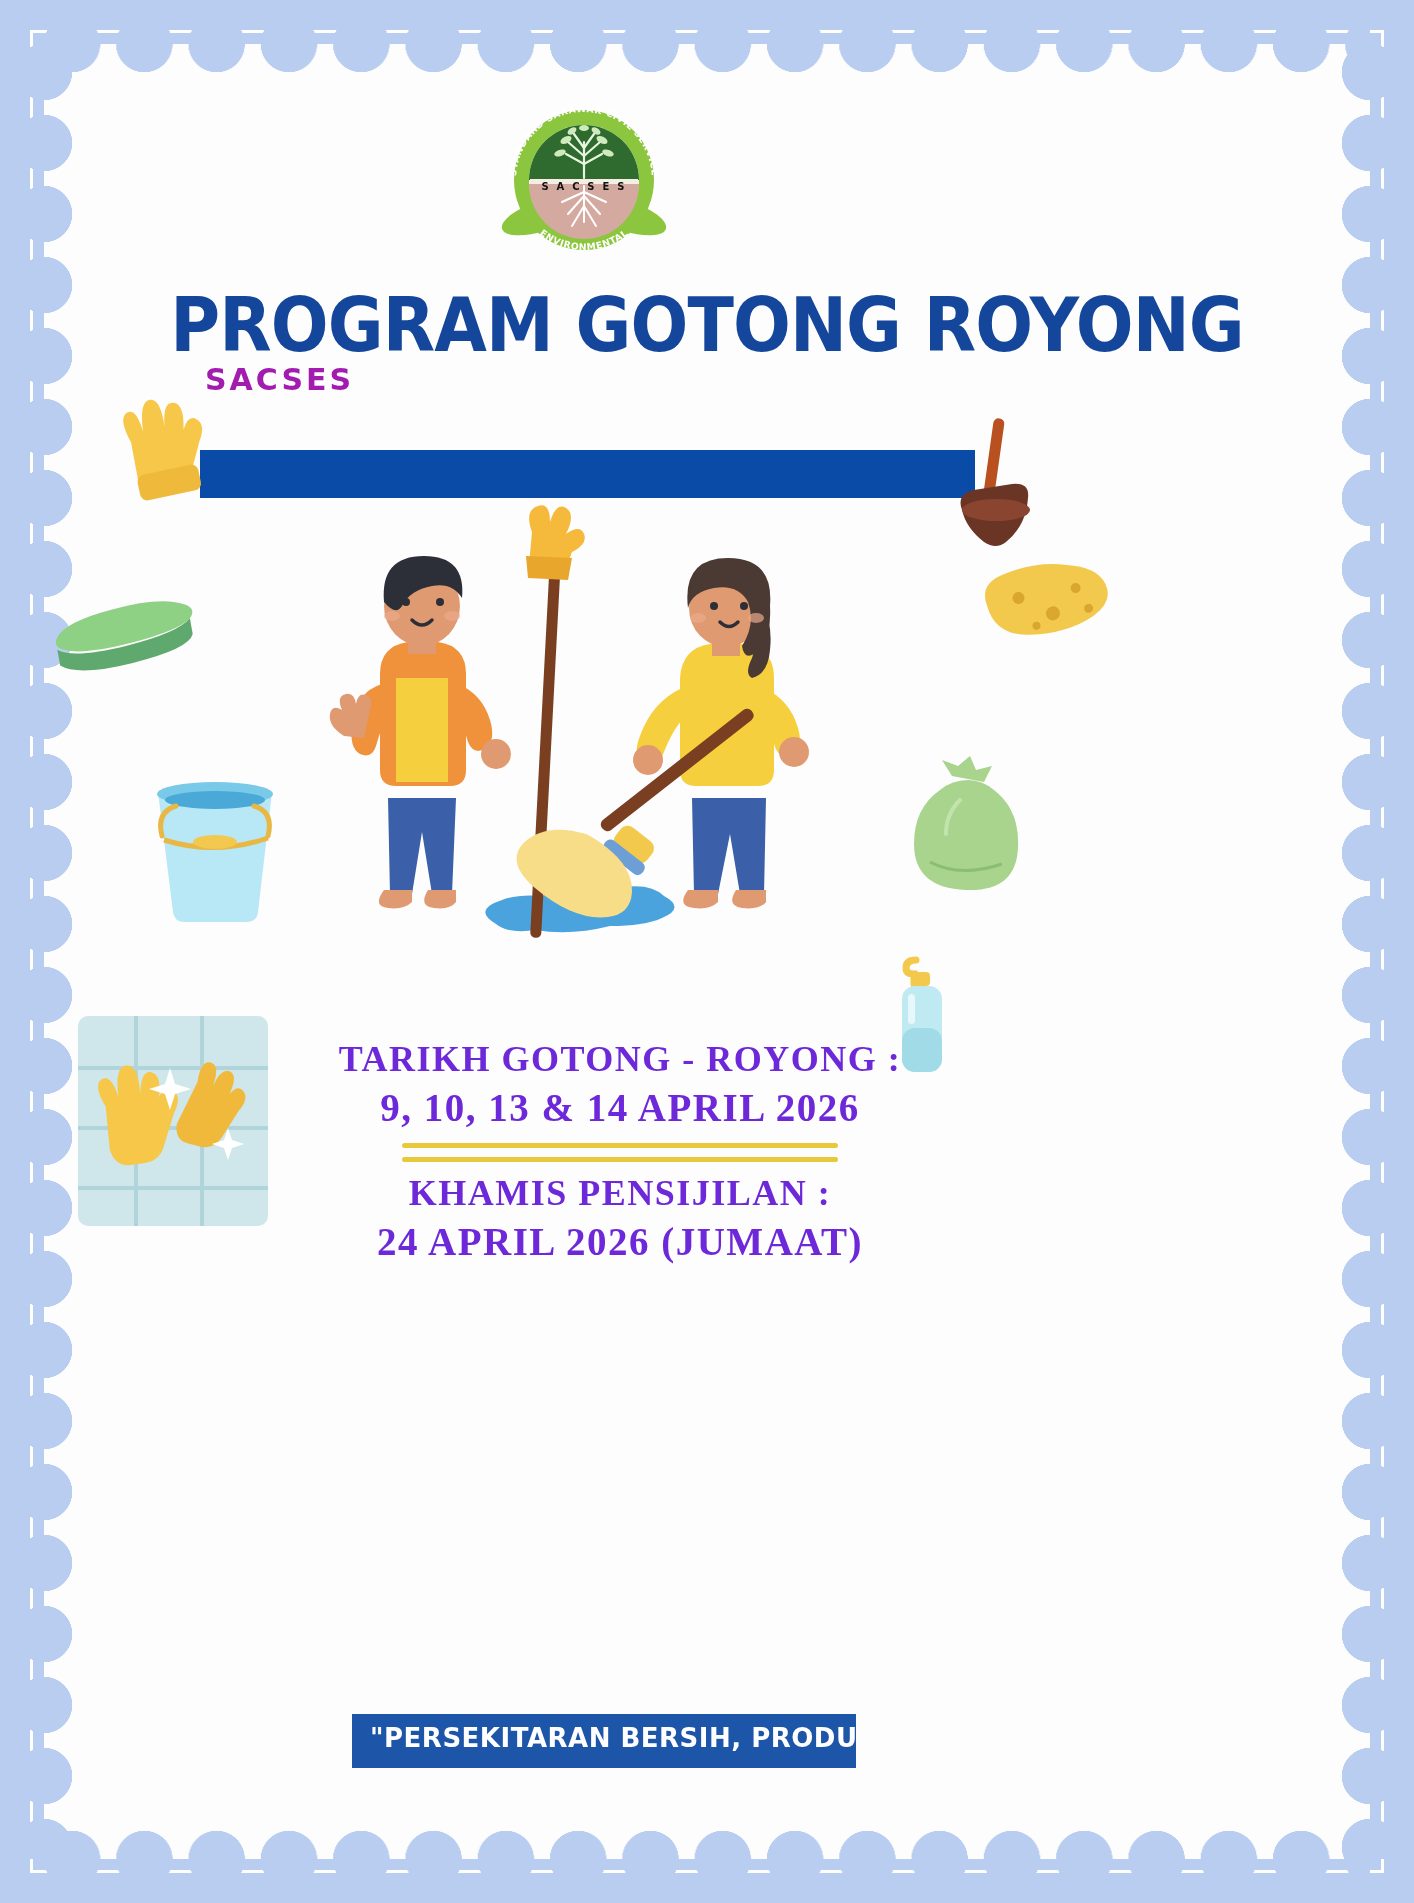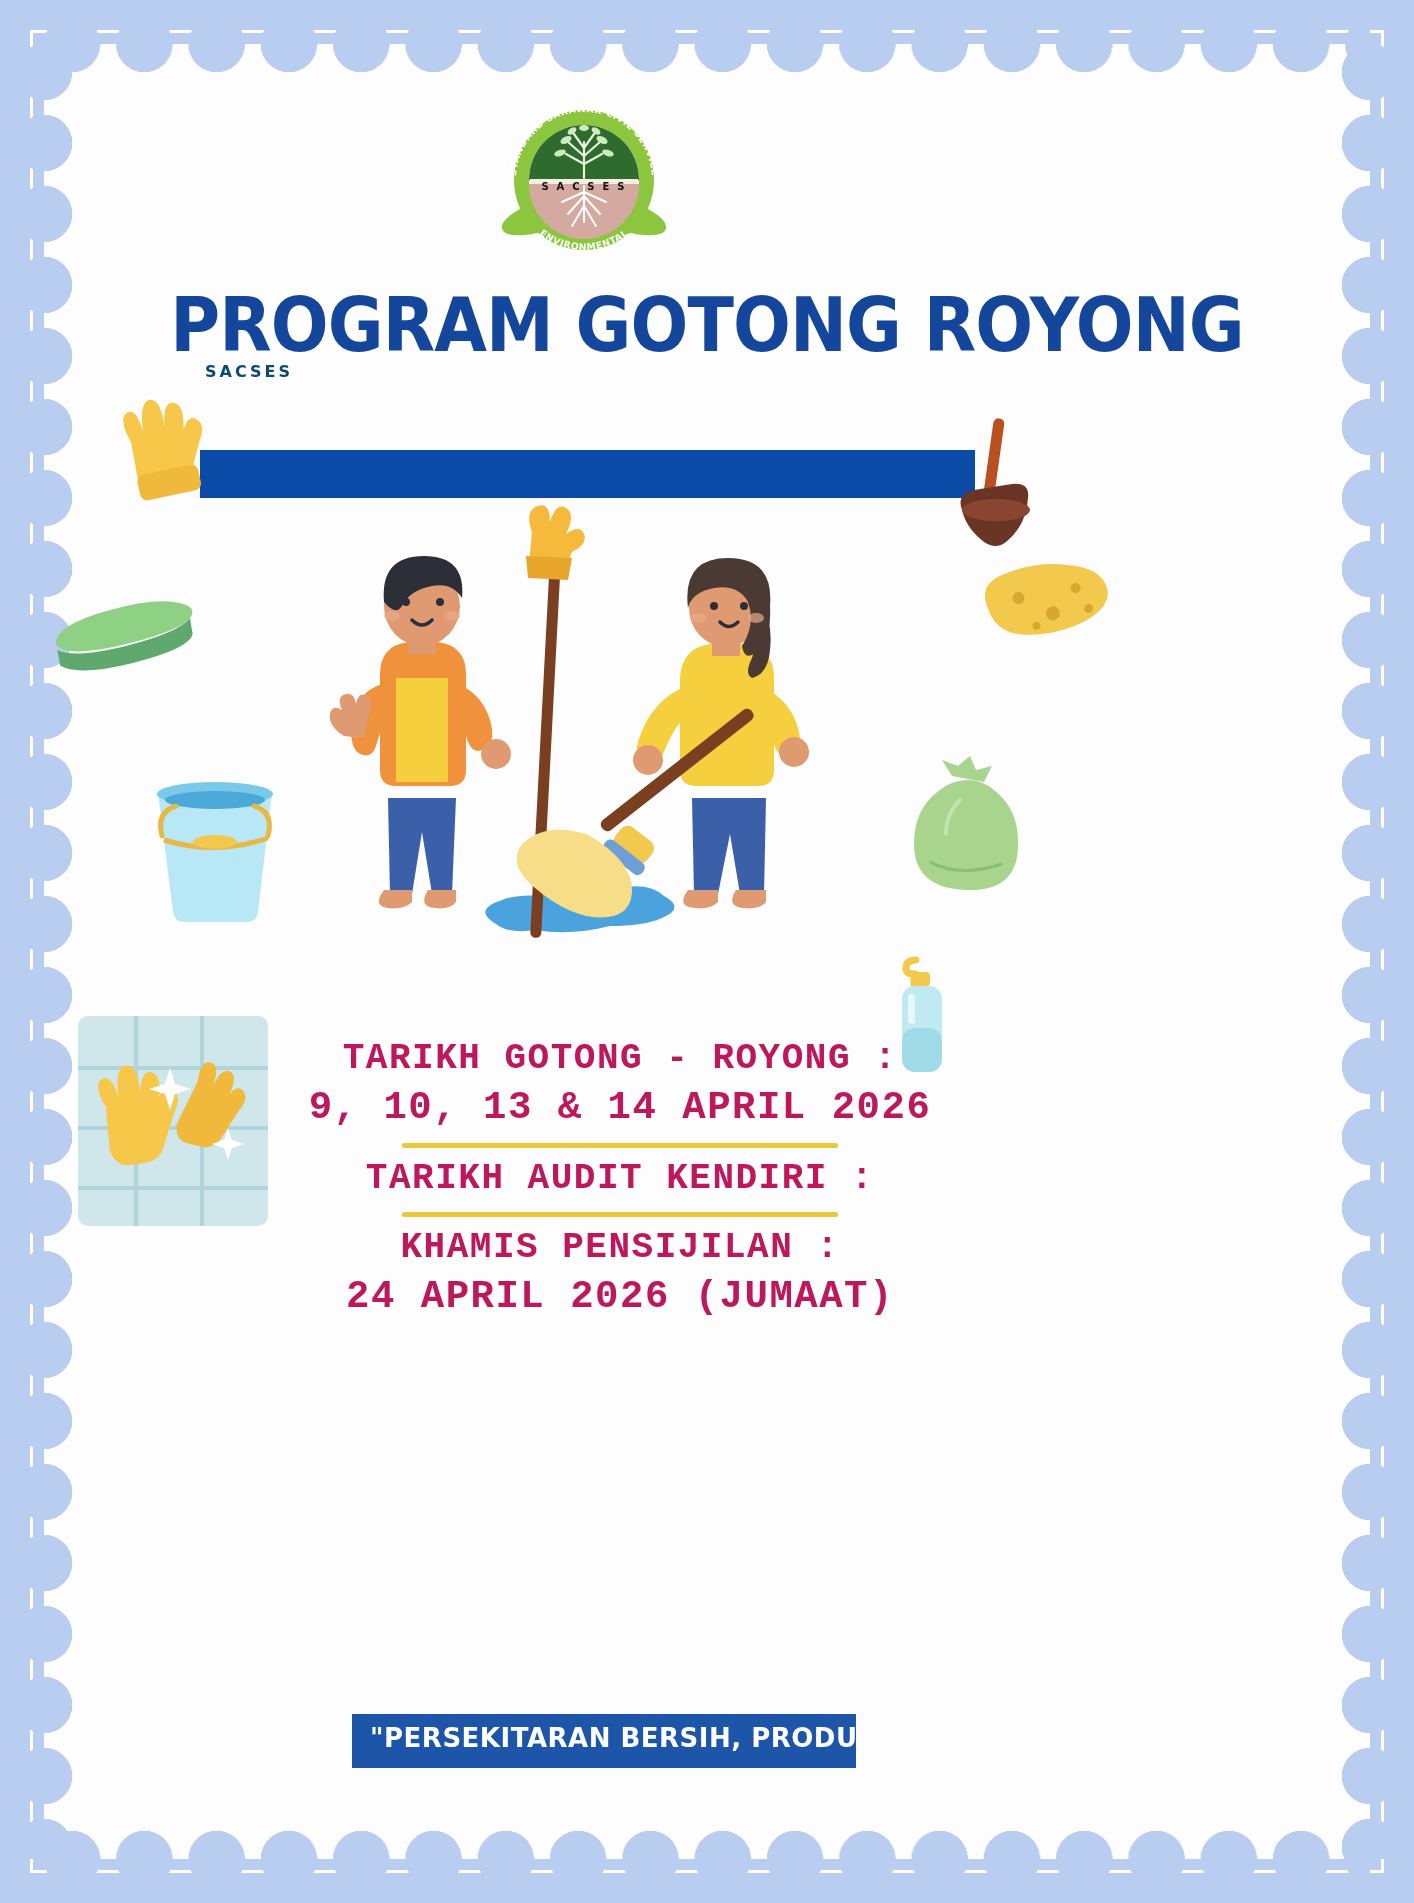--- a/index.html
+++ b/index.html
@@ -87,44 +87,44 @@
     letter-spacing: -1px;
     color: #14469b;
     transform: scaleX(0.92);
     white-space: nowrap;
   }
   .subtitle {
     position: absolute;
     left: 205px; top: 362px;
     font-family: "DejaVu Sans", sans-serif;
     font-weight: 700;
-    font-size: 16px;
+    font-size: 30px;
     letter-spacing: 3px;
-    color: #0c4a6e;
+    color: #a21caf;
   }
 
   
   .blue-bar {
     position: absolute;
     left: 200px; top: 450px;
     width: 775px;
     height: 48px;
     background: #0a4ba8;
   }
 
   
   .info {
     position: absolute;
     left: 300px;
     top: 1035px;
     width: 640px;
     text-align: center;
-    font-family: Liberation Mono, monospace;
+    font-family: Liberation Serif, serif;
     font-weight: 700;
-    color: #be185d;
+    color: #6d28d9;
     letter-spacing: 1.5px;
   }
   .info .line-lg { font-size: 36px; line-height: 1.34; }
   .info .line-xl { font-size: 39px; line-height: 1.30; text-align: center; }
   .divider {
     width: 436px;
     height: 5px;
     background: #e8c93c;
     margin: 9px auto 7px;
     border-radius: 3px;
@@ -422,21 +422,20 @@
       </g>
     </svg>
   </div>
 
   <div class="info">
     <div class="line-lg">TARIKH GOTONG - ROYONG :</div>
     <div class="line-xl">9, 10, 13 &amp; 14 APRIL 2026</div>
 
     <div class="divider"></div>
 
-    <div class="line-lg">TARIKH AUDIT KENDIRI :</div>
 
     <div class="divider"></div>
 
     <div class="line-lg">KHAMIS PENSIJILAN :</div>
     <div class="line-xl">24 APRIL 2026 (JUMAAT)</div>
   </div>
 
   <div class="banner">
     <div class="banner-text">"PERSEKITARAN BERSIH, PRODUKTIVITI MENING</div>
   </div>

